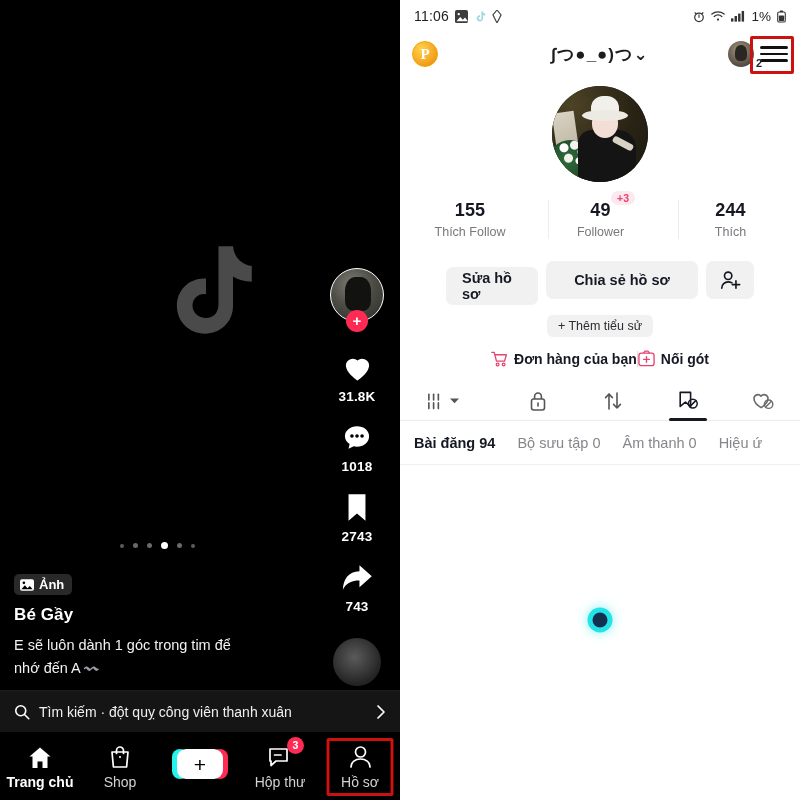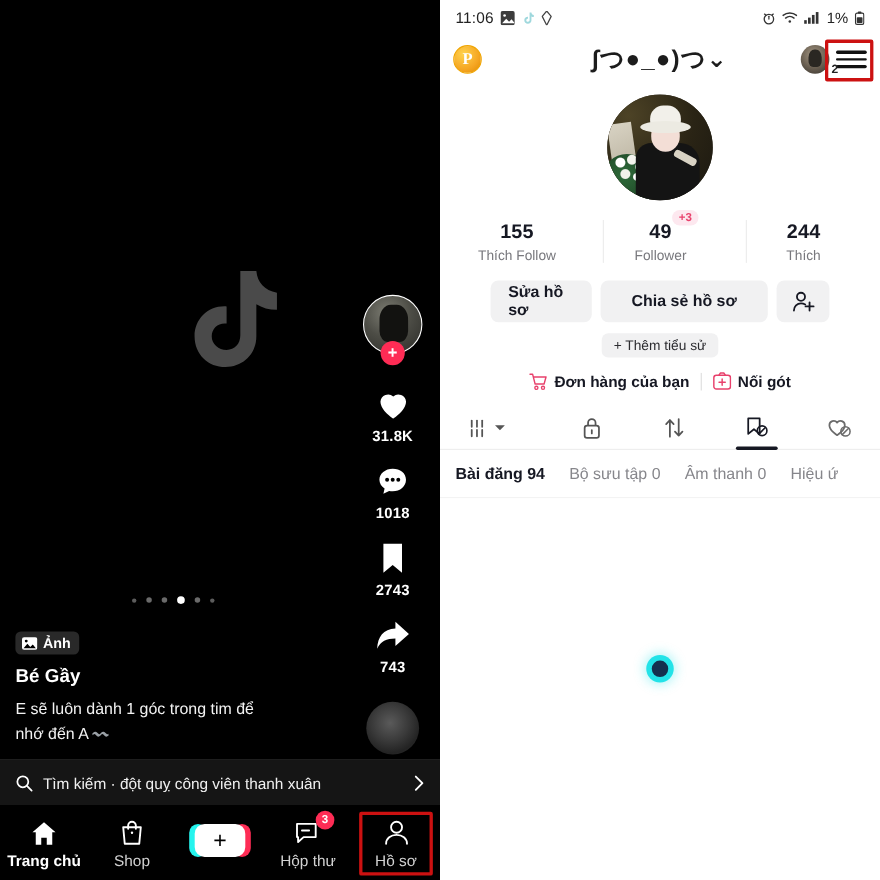--- a/index.html
+++ b/index.html
@@ -150,21 +150,21 @@
   .coin-p {
     width: 26px; height: 26px; border-radius: 50%;
     background: radial-gradient(circle at 35% 30%, #ffd24d 0%, #f5a623 60%, #e08a00 100%);
     border: 1.5px solid #f0a500;
     color:#fff; font-size: 15px; font-weight: 700;
     display:flex; align-items:center; justify-content:center;
     font-family:"Liberation Serif", serif;
   }
   .kaomoji {
     position:absolute; left:0; right:0; text-align:center;
-    font-size: 22px; font-weight: 600; letter-spacing: 1px; color:#1c1c1c;
+    font-size: 17px; font-weight: 600; letter-spacing: 1px; color:#1c1c1c;
     pointer-events:none;
   }
   .topbar-right { display:flex; align-items:center; gap: 6px; position: relative; z-index: 2;}
   .mini-avatar-wrap { position:relative; width: 26px; height: 26px; }
   .mini-avatar {
     width:26px; height:26px; border-radius:50%; overflow:hidden;
     background: radial-gradient(circle at 45% 35%, #a79a86 0%, #6c6153 50%, #33302b 100%);
     position:relative;
   }
   .mini-avatar::after{
@@ -221,32 +221,32 @@
     background:#fde8ef; color:#e8416c; font-size: 10.5px; font-weight:700;
     border-radius: 9px; padding: 1px 6px;
   }
 
   .btn-row { display:flex; justify-content:center; align-items:center; gap: 8px; margin-top: 16px; }
   .btn {
     background:#f1f1f2; border-radius: 7px; height: 38px;
     display:flex; align-items:center; justify-content:center;
     font-size: 14.5px; font-weight: 600; color:#161823; padding: 0 16px;
   }
-  .btn.edit { width: 92px; }
+  .btn.edit { width: 92px; margin-top: 12px; }
   .btn.share { width: 152px; }
   .btn.adduser { width: 48px; padding:0; }
   .btn.adduser svg { display:block; }
 
   .bio-add-wrap { display:flex; justify-content:center; margin-top: 10px; }
   .bio-add {
     background:#f1f1f2; border-radius: 6px; padding: 4px 11px;
     font-size: 12.5px; color:#2c2c30; font-weight:500;
   }
 
-  .order-row { display:flex; justify-content:center; align-items:center; gap: 10px; margin-top: 13px; }
+  .order-row { display:flex; justify-content:center; align-items:center; margin-top: 13px; }
   .order-link { display:flex; align-items:center; gap:6px; font-size: 14px; font-weight:600; color:#161823; }
   .order-sep { width:1px; height: 16px; background:#dcdcdc; }
   .order-link svg { display:block; }
 
   .tab-icons {
     display:flex; align-items:center; margin-top: 14px;
     border-bottom: 1px solid #ededed; height: 40px; position:relative;
   }
   .tab-ico {
     flex:1; display:flex; align-items:center; justify-content:center; height:100%;

